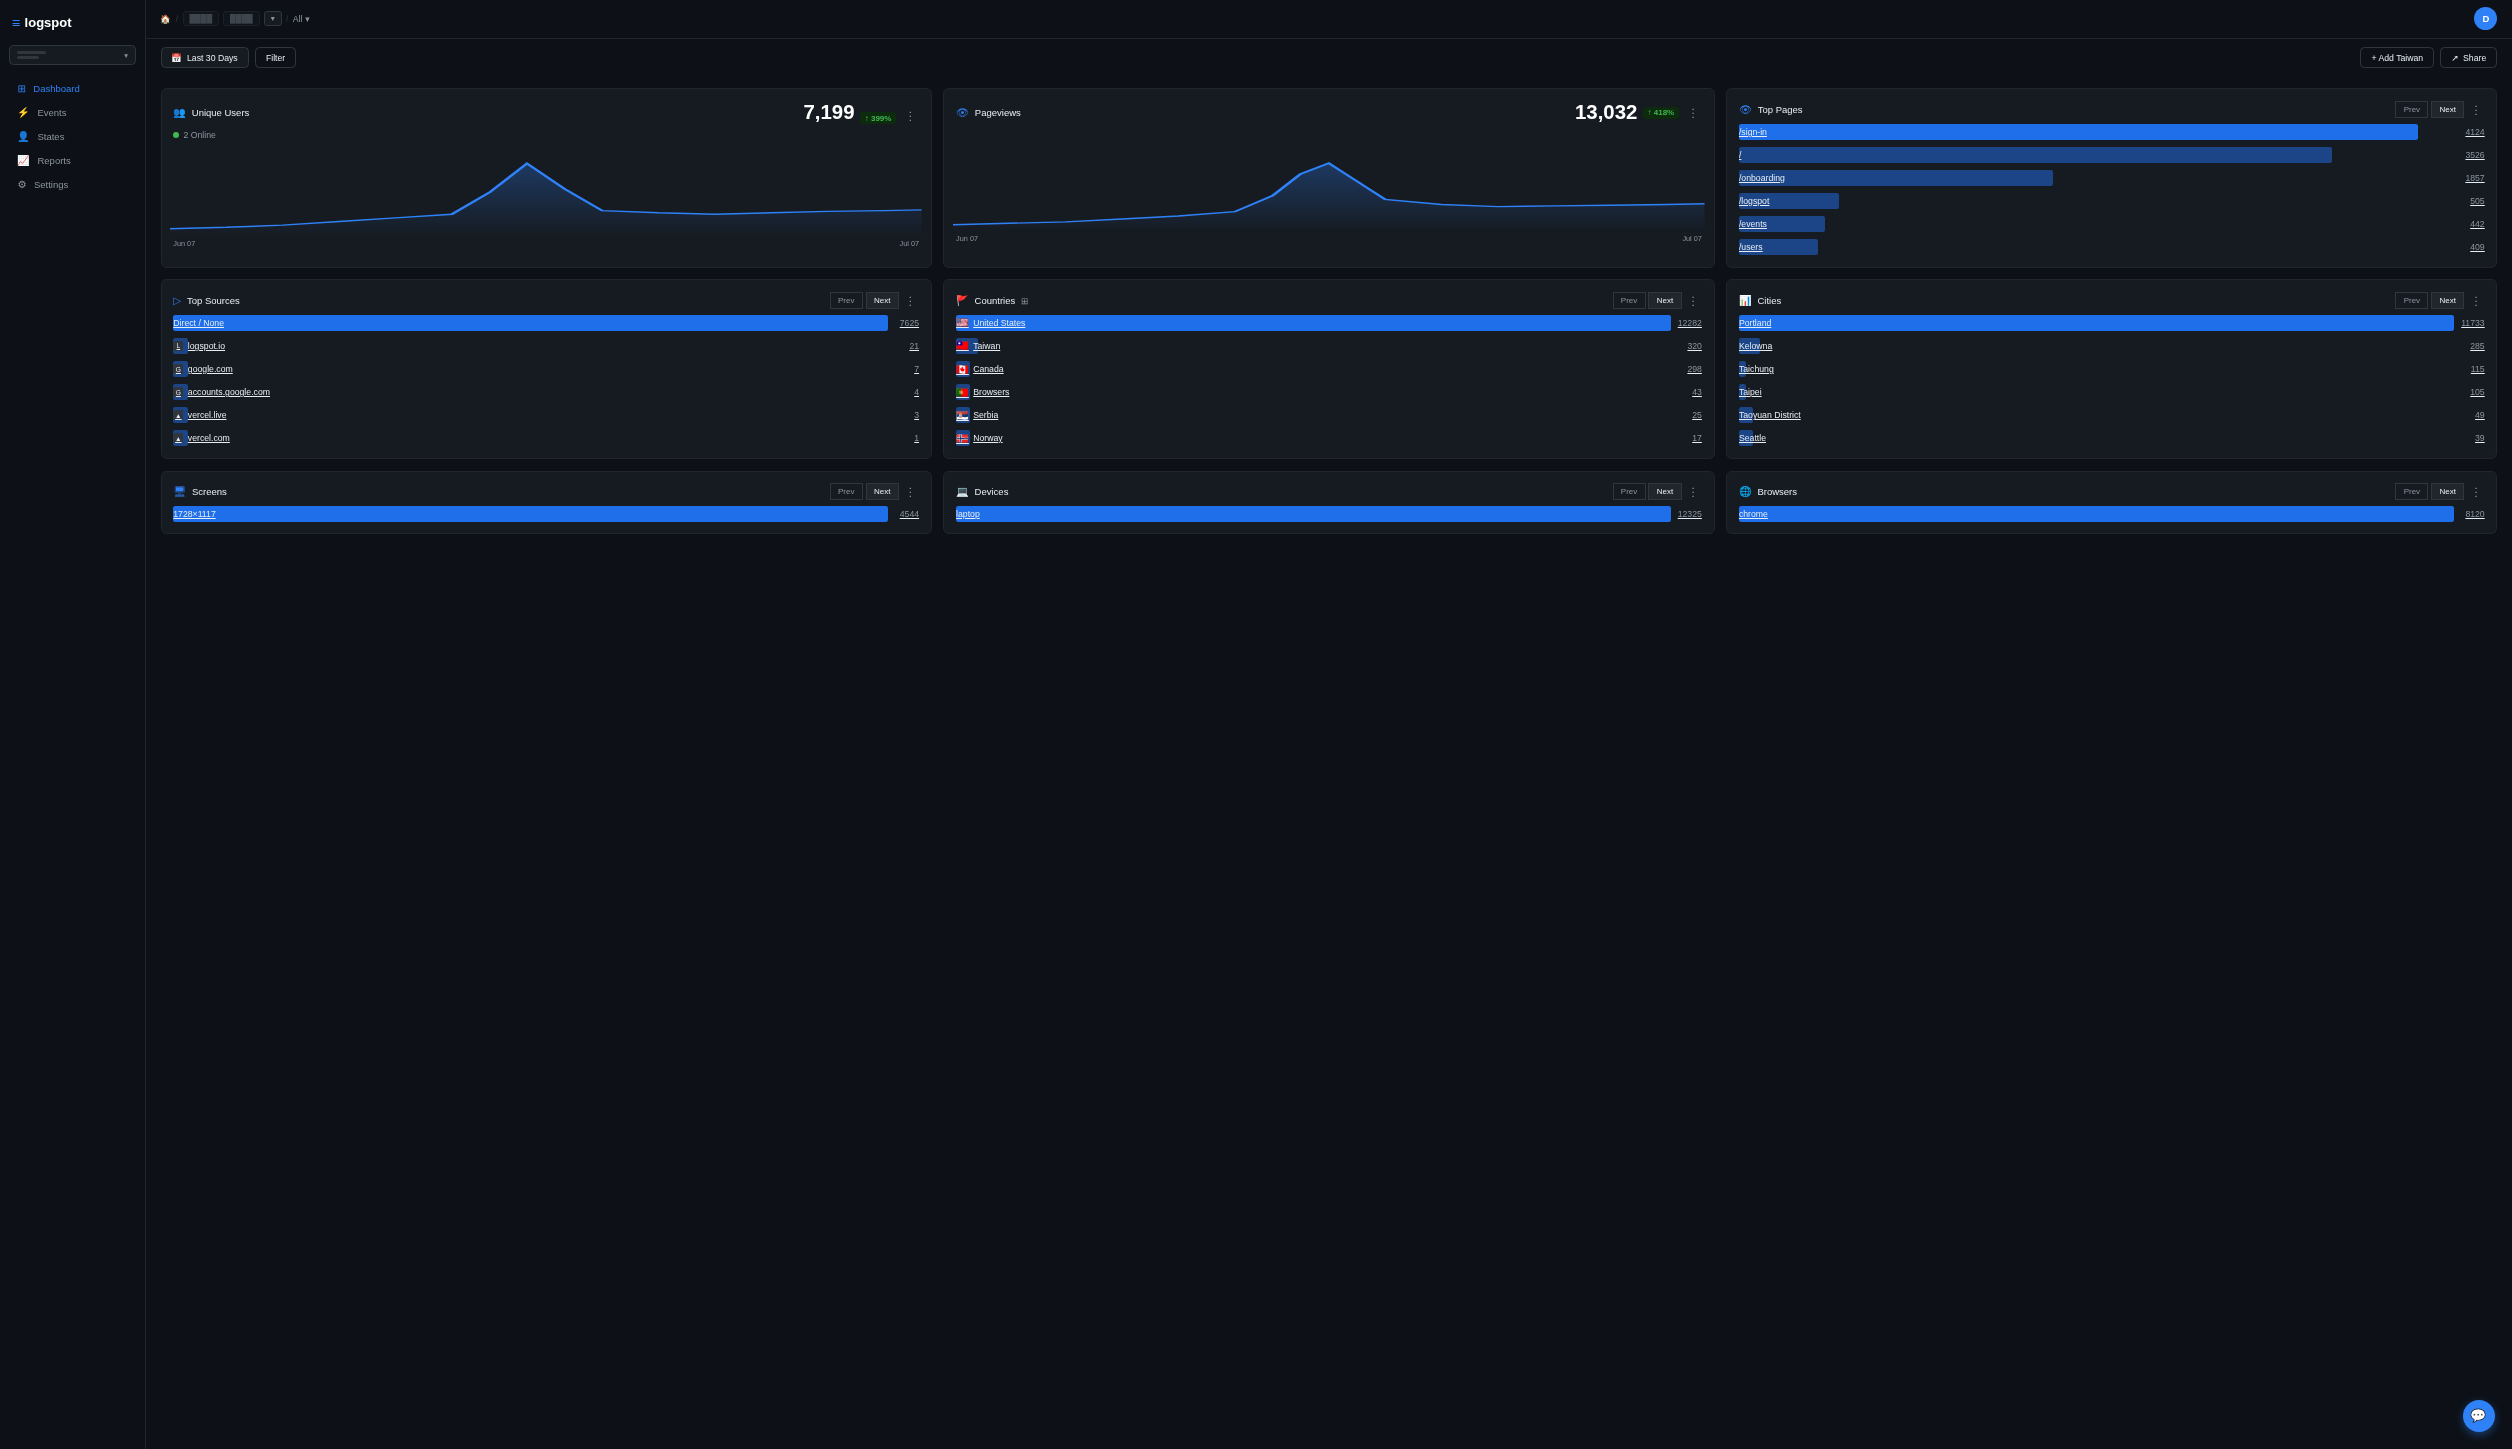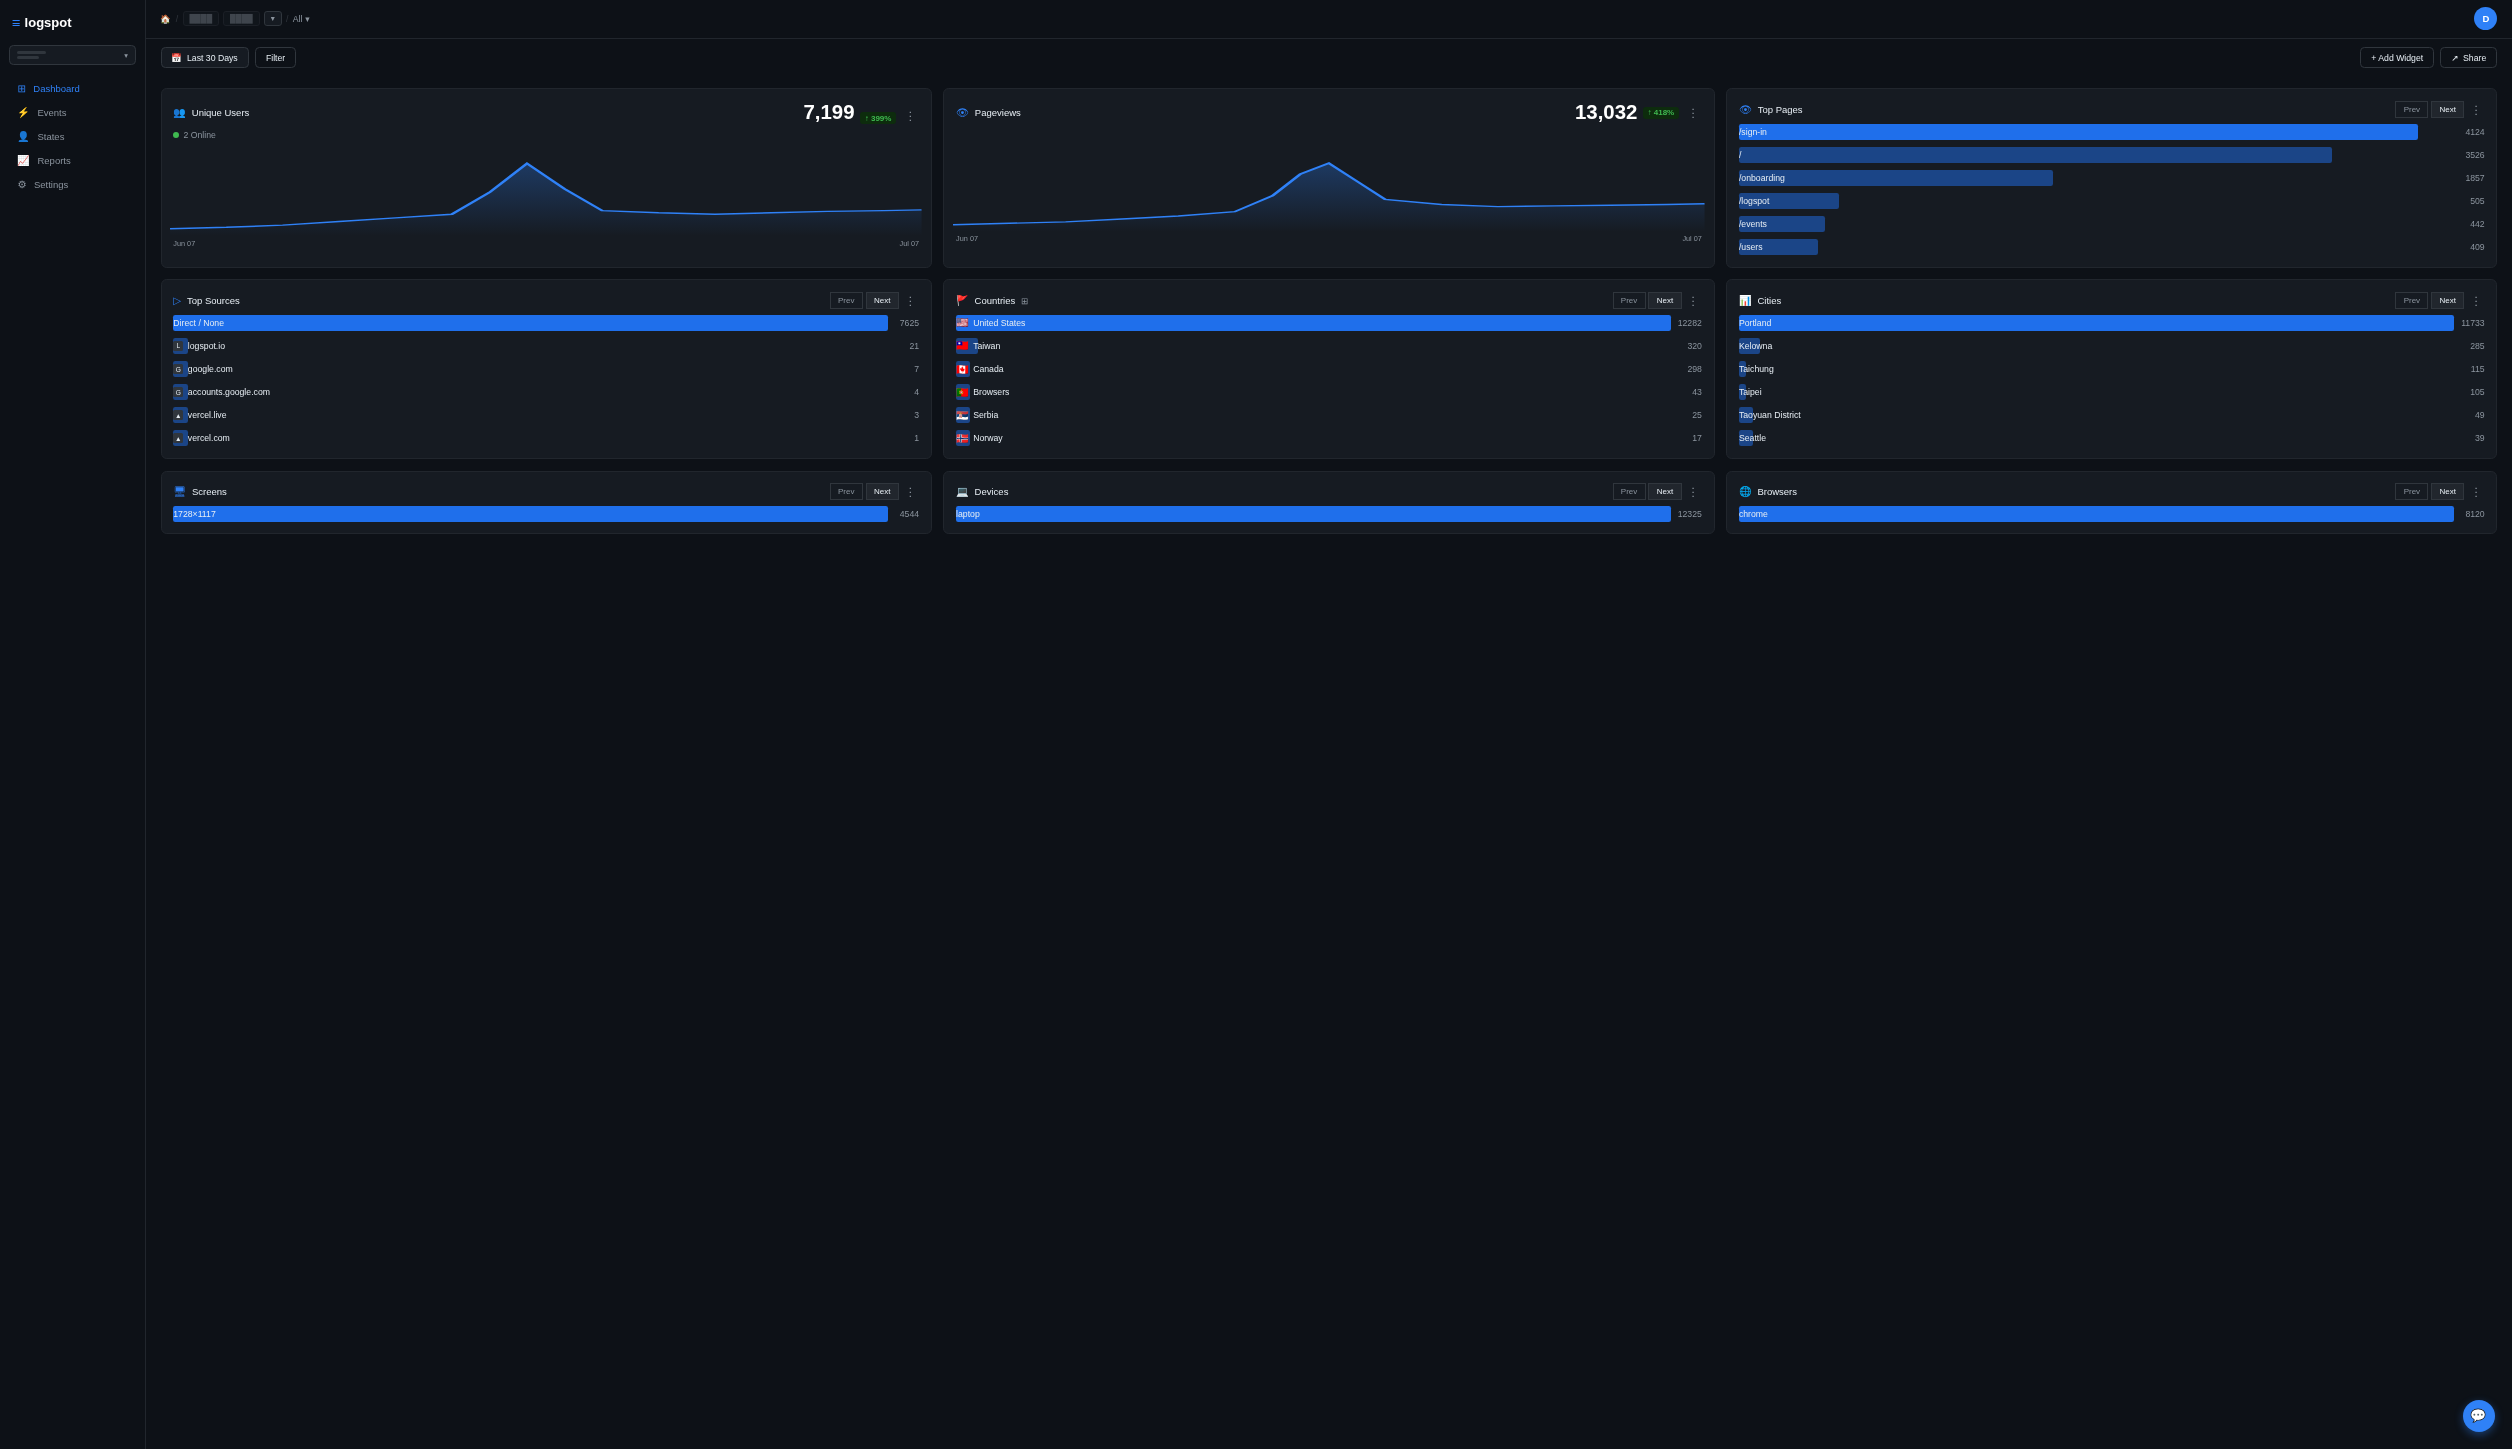--- a/index.html
+++ b/index.html
@@ -274,20 +274,21 @@
       color: #e6edf3;
     }
 
     
     .bar-list { display: flex; flex-direction: column; gap: 7.3px; margin-top: 5.8px; }
     .bar-item {
       display: flex;
       align-items: center;
       justify-content: space-between;
       gap: 2px;
+      text-decoration: underline;
     }
     .bar-label-row {
       display: flex;
       align-items: center;
       gap: 4.4px;
       flex: 1;
       position: relative;
     }
     .bar-text {
       position: relative;
@@ -411,21 +412,21 @@
       <button class="btn">
         <span>📅</span>
         <span>Last 30 Days</span>
       </button>
       <button class="btn btn-outline">
         <span>Filter</span>
       </button>
     </div>
     <div class="toolbar-right">
       <button class="btn btn-outline">
-        <span>+ Add Widget</span>
+        <span>+ Add Taiwan</span>
       </button>
       <button class="btn btn-outline">
         <span>↗</span>
         <span>Share</span>
       </button>
     </div>
   </div>
 
   <div class="dashboard">
     <div class="grid">

